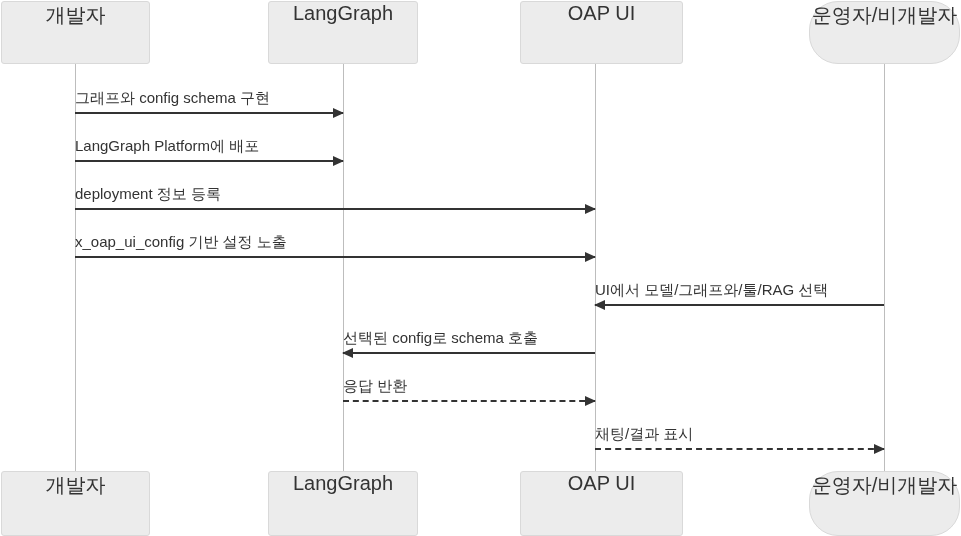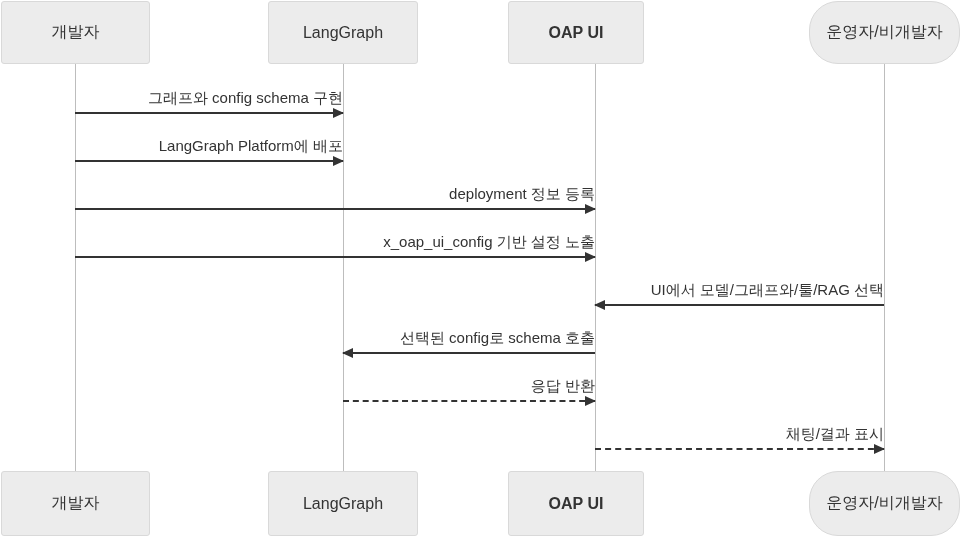--- a/index.html
+++ b/index.html
@@ -15,54 +15,53 @@
     overflow: hidden;
     color: #333333;
   }
   .actor-box {
     position: absolute;
     height: 63px;
     background: #ececec;
     border: 1px solid #d9d9d9;
     border-radius: 3px;
     display: flex;
-    align-items: center;
+    align-items: flex-start;
     justify-content: center;
-    font-size: 16px;
+    font-size: 20px;
     color: #333333;
     box-sizing: border-box;
     white-space: nowrap;
   }
   .actor-top { top: 1px; }
   .actor-bottom { top: 471px; height: 65px; }
   .a-dev { left: 1px;   width: 149px; }
   .a-lg  { left: 268px; width: 150px; }
-  .a-oap { left: 508px; width: 136px; font-weight: bold; }
+  .a-oap { left: 520px; width: 163px; }
   .a-op  { left: 809px; width: 151px; border-radius: 29px; }
   .lifeline {
     position: absolute;
     top: 64px;
     width: 1px;
     height: 408px;
     background: #bdbdbd;
   }
   .ll-dev { left: 75px; }
   .ll-lg  { left: 343px; }
   .ll-oap { left: 595px; }
   .ll-op  { left: 884px; }
   .msg { position: absolute; height: 0; }
   .msg-label {
     position: absolute;
     left: 0; right: 0;
     bottom: 5px;
-    text-align: right;
+    text-align: left;
     font-size: 15px;
     color: #333333;
     white-space: nowrap;
-    margin-left: 44px;
   }
   .msg-line {
     position: absolute;
     left: 0; right: 0;
     top: -1px;
     height: 0;
     border-top: 2px solid #333333;
   }
   .msg-line.dashed { border-top-style: dashed; }
   .arrowhead {

